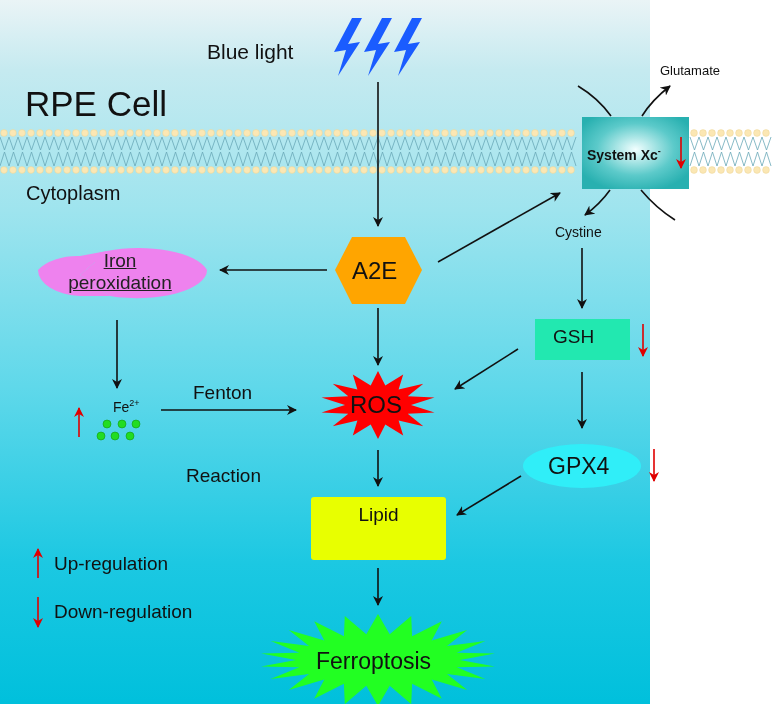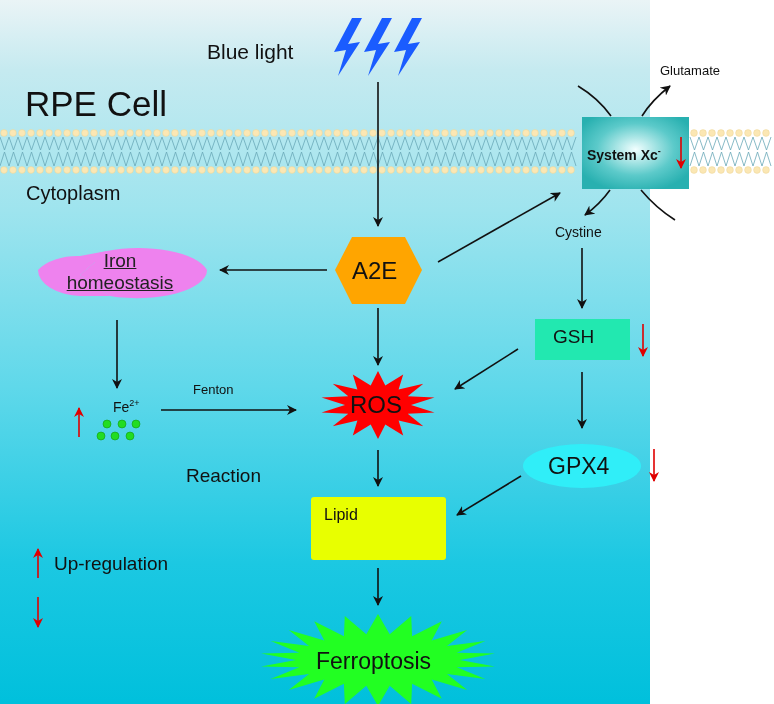--- a/index.html
+++ b/index.html
@@ -247,26 +247,27 @@
 
   <div class="txt" style="left:207px;top:40px;font-size:21px;">Blue light</div>
   <div class="txt" style="left:25px;top:84px;font-size:35px;">RPE Cell</div>
   <div class="txt" style="left:26px;top:182px;font-size:20px;">Cytoplasm</div>
   <div class="txt" style="left:660px;top:63px;font-size:13px;">Glutamate</div>
   <div class="txt" style="left:555px;top:224px;font-size:14px;">Cystine</div>
   <div class="txt" style="left:587px;top:146px;font-size:14px;font-weight:bold;"><span>System Xc</span><sup style="font-size:9px;">-</sup></div>
   <div class="txt" style="left:352px;top:257px;font-size:24px;">A2E</div>
   <div class="txt" style="left:64px;top:250px;width:112px;text-align:center;font-size:19px;line-height:22px;color:#222;text-decoration:underline;">
     <div>Iron</div>
-    <div>homeostasis</div>
+    <div>peroxidation</div>
   </div>
   <div class="txt" style="left:113px;top:398px;font-size:14px;"><span>Fe</span><sup style="font-size:9px;">2+</sup></div>
-  <div class="txt" style="left:193px;top:382px;font-size:13px;">Fenton</div>
+  <div class="txt" style="left:193px;top:382px;font-size:19px;">Fenton</div>
   <div class="txt" style="left:186px;top:417px;font-size:19px;margin-top:48px;">Reaction</div>
   <div class="txt" style="left:350px;top:391px;font-size:24px;">ROS</div>
   <div class="txt" style="left:553px;top:326px;font-size:19px;">GSH</div>
   <div class="txt" style="left:548px;top:453px;font-size:23px;">GPX4</div>
-  <div class="txt" style="left:311px;top:502px;width:135px;text-align:left;font-size:16px;line-height:25px;padding-left:13px;">
+  <div class="txt" style="left:311px;top:502px;width:135px;text-align:center;font-size:19px;line-height:25px;">
     <div>Lipid</div>
   </div>
   <div class="txt" style="left:54px;top:553px;font-size:19px;">Up-regulation</div>
   <div class="txt" style="left:316px;top:648px;font-size:23px;">Ferroptosis</div>
+  <div class="txt" style="left:54px;top:601px;font-size:19px;">Down-regulation</div>
 </div>
 
 </body></html>

